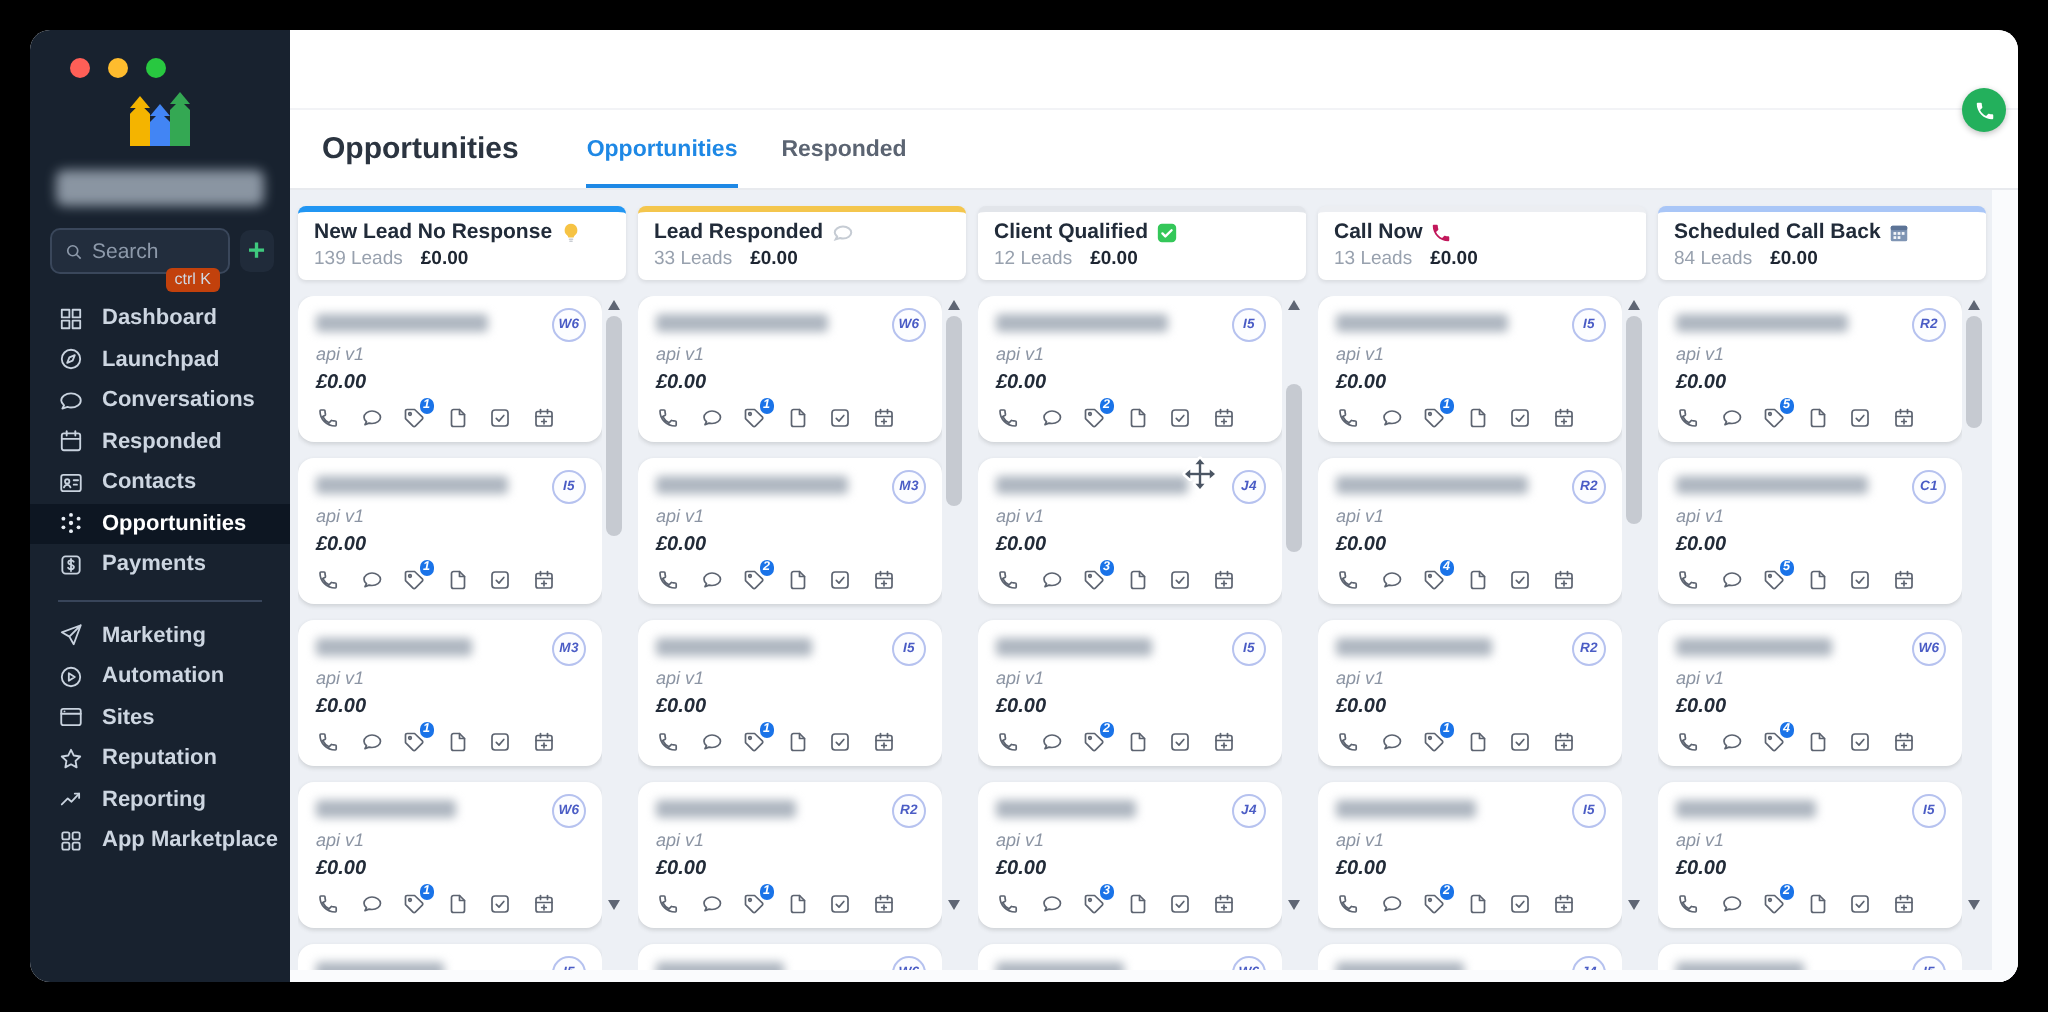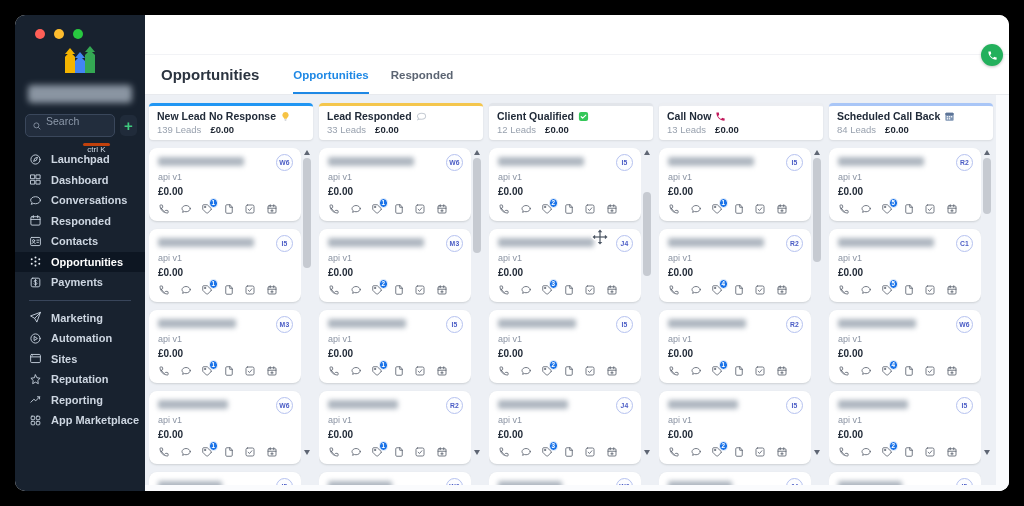--- a/index.html
+++ b/index.html
@@ -8,21 +8,21 @@
   .window{position:absolute;left:15px;top:15px;width:994px;height:476px;background:#fff;border-radius:10px;overflow:hidden;display:flex;}
 
   
   .sidebar{width:130px;flex:none;background:#18222f;display:flex;flex-direction:column;position:relative;}
   .traffic{display:flex;gap:9px;padding:14px 0 2px 20px;}
   .traffic span{width:10px;height:10px;border-radius:50%;}
   .t-red{background:#ff5f57;} .t-yellow{background:#febc2e;} .t-green{background:#28c840;}
   .logo{margin:4px auto 2px;width:46px;height:30px;}
   .acct{height:18px;margin:8px 13px 4px;background:#97a2af;border-radius:4px;filter:blur(3px);opacity:.9;}
   .search-row{display:flex;align-items:center;margin:7px 8px 4px 10px;gap:5px;}
-  .search-box{flex:1;display:flex;gap:4px;height:23px;background:#222d3d;border:1px solid #3a475b;border-radius:5px;padding:0 4px 0 6px;}
+  .search-box{flex:1;display:flex;align-items:center;gap:4px;height:23px;background:#222d3d;border:1px solid #3a475b;border-radius:5px;padding:0 4px 0 6px;}
   .search-box .ph{flex:1;font-size:10.5px;color:#8d99aa;}
   .kbd{font-size:8px;color:#cfd8e4;background:#c2410c;border-radius:3px;padding:1.5px 4px;white-space:nowrap;margin-top:28px;}
   .quick-add{width:21px;height:21px;border:none;border-radius:5px;background:#202b3a;color:#3fc97e;font-size:15px;font-weight:bold;line-height:19px;padding:0;cursor:pointer;}
   .nav{margin-top:8px;}
   .nav-item{display:flex;align-items:center;gap:9px;height:20.5px;padding-left:14px;color:#cdd6e1;font-size:11px;font-weight:700;cursor:pointer;}
   .nav-item.active{background:#0d1622;color:#fff;}
   .nav-divider{border-top:1px solid #38455a;margin:7px 14px;}
   .ic{display:inline-flex;align-items:center;justify-content:center;line-height:0;}
   .ic svg{display:block;}
 
@@ -49,21 +49,21 @@
   .cards{flex:1;display:flex;flex-direction:column;gap:8px;min-width:0;overflow:hidden;}
   .colscroll{width:12px;flex:none;display:flex;flex-direction:column;align-items:center;padding:2px 0 36px;}
   .arr{width:0;height:0;border-left:3.5px solid transparent;border-right:3.5px solid transparent;}
   .arr.up{border-bottom:5px solid #5f6674;margin-bottom:3px;}
   .arr.down{border-top:5px solid #5f6674;margin-top:3px;}
   .thumb{width:8px;background:#c6cad1;border-radius:4px;height:110px;}
   .spacer{flex:1;}
   .col-2 .thumb{height:95px;} .col-3 .thumb{height:84px;margin-top:34px;} .col-4 .thumb{height:104px;} .col-5 .thumb{height:56px;}
 
   
-  .card{background:#fff;border-radius:8px;box-shadow:0 1px 2px rgba(60,64,67,.18);padding:7px 9px 6px;position:relative;flex:none;}
+  .card{background:#fff;border-radius:8px;box-shadow:0 1px 2px rgba(60,64,67,.18);padding:7px 9px 6px;position:relative;flex:none;font-style:italic;}
   .name-blur{width:86px;height:9px;margin-top:2px;background:#aeb6c0;border-radius:2px;filter:blur(2.4px);}
   .card:nth-child(2) .name-blur{width:96px;} .card:nth-child(3) .name-blur{width:78px;} .card:nth-child(4) .name-blur{width:70px;} .card:nth-child(5) .name-blur{width:64px;}
   .badge{position:absolute;top:6px;right:8px;width:17px;height:17px;border-radius:50%;border:1px solid #b6c2ef;background:#fcfdff;color:#4a5cc5;font-size:6.8px;font-weight:bold;display:flex;align-items:center;justify-content:center;letter-spacing:.2px;}
   .src{font-size:9px;color:#8b94a3;margin-top:6px;}
   .val{font-size:10px;font-weight:bold;color:#222b38;margin-top:4px;}
   .icons{display:flex;gap:9.5px;margin-top:6px;align-items:center;}
   .cic{position:relative;display:inline-flex;line-height:0;cursor:pointer;}
   .cnt{position:absolute;top:-5px;right:-5px;min-width:9.5px;height:9.5px;border-radius:5px;background:#1a73e8;border:1px solid #fff;color:#fff;font-size:6.3px;font-weight:bold;display:flex;align-items:center;justify-content:center;line-height:1;}
 
   .right-strip{position:absolute;top:0;right:0;bottom:0;width:13px;background:#fafbfd;z-index:4;}
@@ -105,39 +105,39 @@
           <span class="ph">Search</span>
           <span class="kbd">ctrl K</span>
         </div>
         <button class="quick-add">+</button>
       </div>
       <nav class="nav">
           <div class="nav-item">
     <span class="ic-holder ic">
               <span class="ic ">
                 <svg viewBox="0 0 24 24" width="13" height="13">
-                  <circle cx="12" cy="12" r="8.5" stroke="#c9d3df" stroke-width="1.7" fill="none" stroke-linecap="round" stroke-linejoin="round"></circle>
-                  <path d="M15.5 8.5l-2 5-5 2 2-5z" stroke="#c9d3df" stroke-width="1.7" fill="none" stroke-linecap="round" stroke-linejoin="round"></path>
-                </svg>
-              </span>
-            </span>
-    <span class="lbl">Launchpad</span>
-  </div>
-          <div class="nav-item">
-    <span class="ic-holder ic">
-              <span class="ic ">
-                <svg viewBox="0 0 24 24" width="13" height="13">
                   <rect x="3.5" y="3.5" width="7" height="7" stroke="#c9d3df" stroke-width="1.7" fill="none" stroke-linecap="round" stroke-linejoin="round"></rect>
                   <rect x="13.5" y="3.5" width="7" height="7" stroke="#c9d3df" stroke-width="1.7" fill="none" stroke-linecap="round" stroke-linejoin="round"></rect>
                   <rect x="3.5" y="13.5" width="7" height="7" stroke="#c9d3df" stroke-width="1.7" fill="none" stroke-linecap="round" stroke-linejoin="round"></rect>
                   <rect x="13.5" y="13.5" width="7" height="7" stroke="#c9d3df" stroke-width="1.7" fill="none" stroke-linecap="round" stroke-linejoin="round"></rect>
                 </svg>
               </span>
             </span>
     <span class="lbl">Dashboard</span>
+  </div>
+          <div class="nav-item">
+    <span class="ic-holder ic">
+              <span class="ic ">
+                <svg viewBox="0 0 24 24" width="13" height="13">
+                  <circle cx="12" cy="12" r="8.5" stroke="#c9d3df" stroke-width="1.7" fill="none" stroke-linecap="round" stroke-linejoin="round"></circle>
+                  <path d="M15.5 8.5l-2 5-5 2 2-5z" stroke="#c9d3df" stroke-width="1.7" fill="none" stroke-linecap="round" stroke-linejoin="round"></path>
+                </svg>
+              </span>
+            </span>
+    <span class="lbl">Launchpad</span>
   </div>
           <div class="nav-item">
     <span class="ic-holder ic">
               <span class="ic ">
                 <svg viewBox="0 0 24 24" width="13" height="13">
                   <path d="M21 11.5c0 3.6-4 6.5-9 6.5-1.1 0-2.2-.2-3.2-.5L4 19l1.6-3.1C4.6 14.7 3 13.2 3 11.5 3 7.9 7 5 12 5s9 2.9 9 6.5z" stroke="#c9d3df" stroke-width="1.7" fill="none" stroke-linecap="round" stroke-linejoin="round"></path>
                 </svg>
               </span>
             </span>
     <span class="lbl">Conversations</span>

